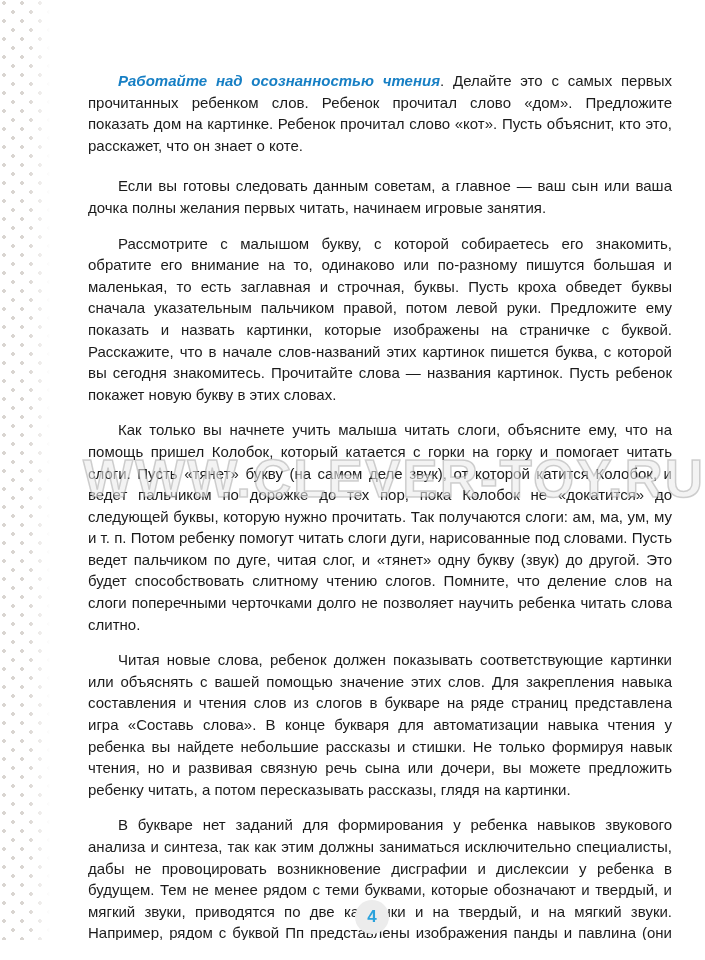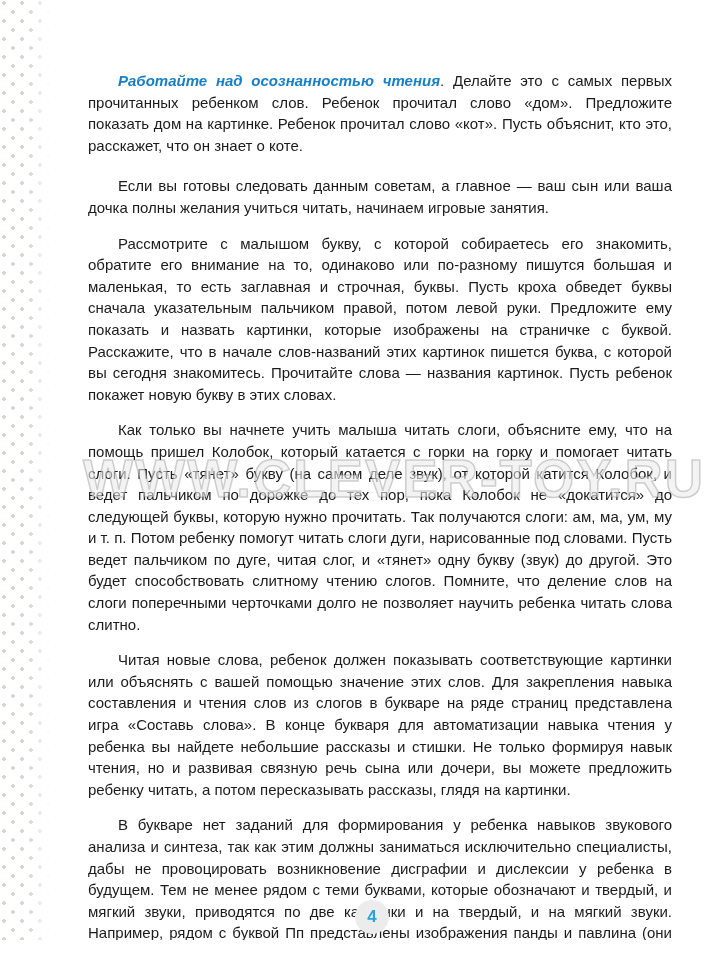--- a/index.html
+++ b/index.html
@@ -85,21 +85,21 @@
 </head>
 <body>
 
 <div class="page">
 
   <div class="dots-strip"></div>
 
   <div class="content">
     <p><span class="lead">Работайте над осознанностью чтения</span><span>. Делайте это с самых первых прочитанных ребенком слов. Ребенок прочитал слово «дом». Предложите показать дом на картинке. Ребенок прочитал слово «кот». Пусть объяснит, кто это, расскажет, что он знает о коте.</span></p>
 
-    <p class="gap-before">Если вы готовы следовать данным советам, а главное — ваш сын или ваша дочка полны желания учиться читать, начинаем игровые занятия.</p>
+    <p class="gap-before">Если вы готовы следовать данным советам, а главное — ваш сын или ваша дочка полны желания первых читать, начинаем игровые занятия.</p>
 
     <p>Рассмотрите с малышом букву, с которой собираетесь его знакомить, обратите его внимание на то, одинаково или по-разному пишутся большая и маленькая, то есть заглавная и строчная, буквы. Пусть кроха обведет буквы сначала указательным пальчиком правой, потом левой руки. Предложите ему показать и назвать картинки, которые изображены на страничке с буквой. Расскажите, что в начале слов-названий этих картинок пишется буква, с которой вы сегодня знакомитесь. Прочитайте слова — названия картинок. Пусть ребенок покажет новую букву в этих словах.</p>
 
     <p>Как только вы начнете учить малыша читать слоги, объясните ему, что на помощь пришел Колобок, который катается с горки на горку и помогает читать слоги. Пусть «тянет» букву (на самом деле звук), от которой катится Колобок, и ведет пальчиком по дорожке до тех пор, пока Колобок не «докатится» до следующей буквы, которую нужно прочитать. Так получаются слоги: ам, ма, ум, му и т. п. Потом ребенку помогут читать слоги дуги, нарисованные под словами. Пусть ведет пальчиком по дуге, читая слог, и «тянет» одну букву (звук) до другой. Это будет способствовать слитному чтению слогов. Помните, что деление слов на слоги поперечными черточками долго не позволяет научить ребенка читать слова слитно.</p>
 
     <p>Читая новые слова, ребенок должен показывать соответствующие картинки или объяснять с вашей помощью значение этих слов. Для закрепления навыка составления и чтения слов из слогов в букваре на ряде страниц представлена игра «Составь слова». В конце букваря для автоматизации навыка чтения у ребенка вы найдете небольшие рассказы и стишки. Не только формируя навык чтения, но и развивая связную речь сына или дочери, вы можете предложить ребенку читать, а потом пересказывать рассказы, глядя на картинки.</p>
 
     <p>В букваре нет заданий для формирования у ребенка навыков звукового анализа и синтеза, так как этим должны заниматься исключительно специалисты, дабы не провоцировать возникновение дисграфии и дислексии у ребенка в будущем. Тем не менее рядом с теми буквами, которые обозначают и твердый, и мягкий звуки, приводятся по две картинки и на твердый, и на мягкий звуки. Например, рядом с буквой Пп представлены изображения панды и павлина (они начинаются с твердого звука [п]), изображения перца и персика (они начинаются с мягкого звука [п']). Рядом с буквами Оо и Ээ — картинки, названия которых начинаются с этих звуков в ударной позиции, чтобы ребенок четко слышал звуки, соответствующие изучаемой букве.</p>
 
   </div>

